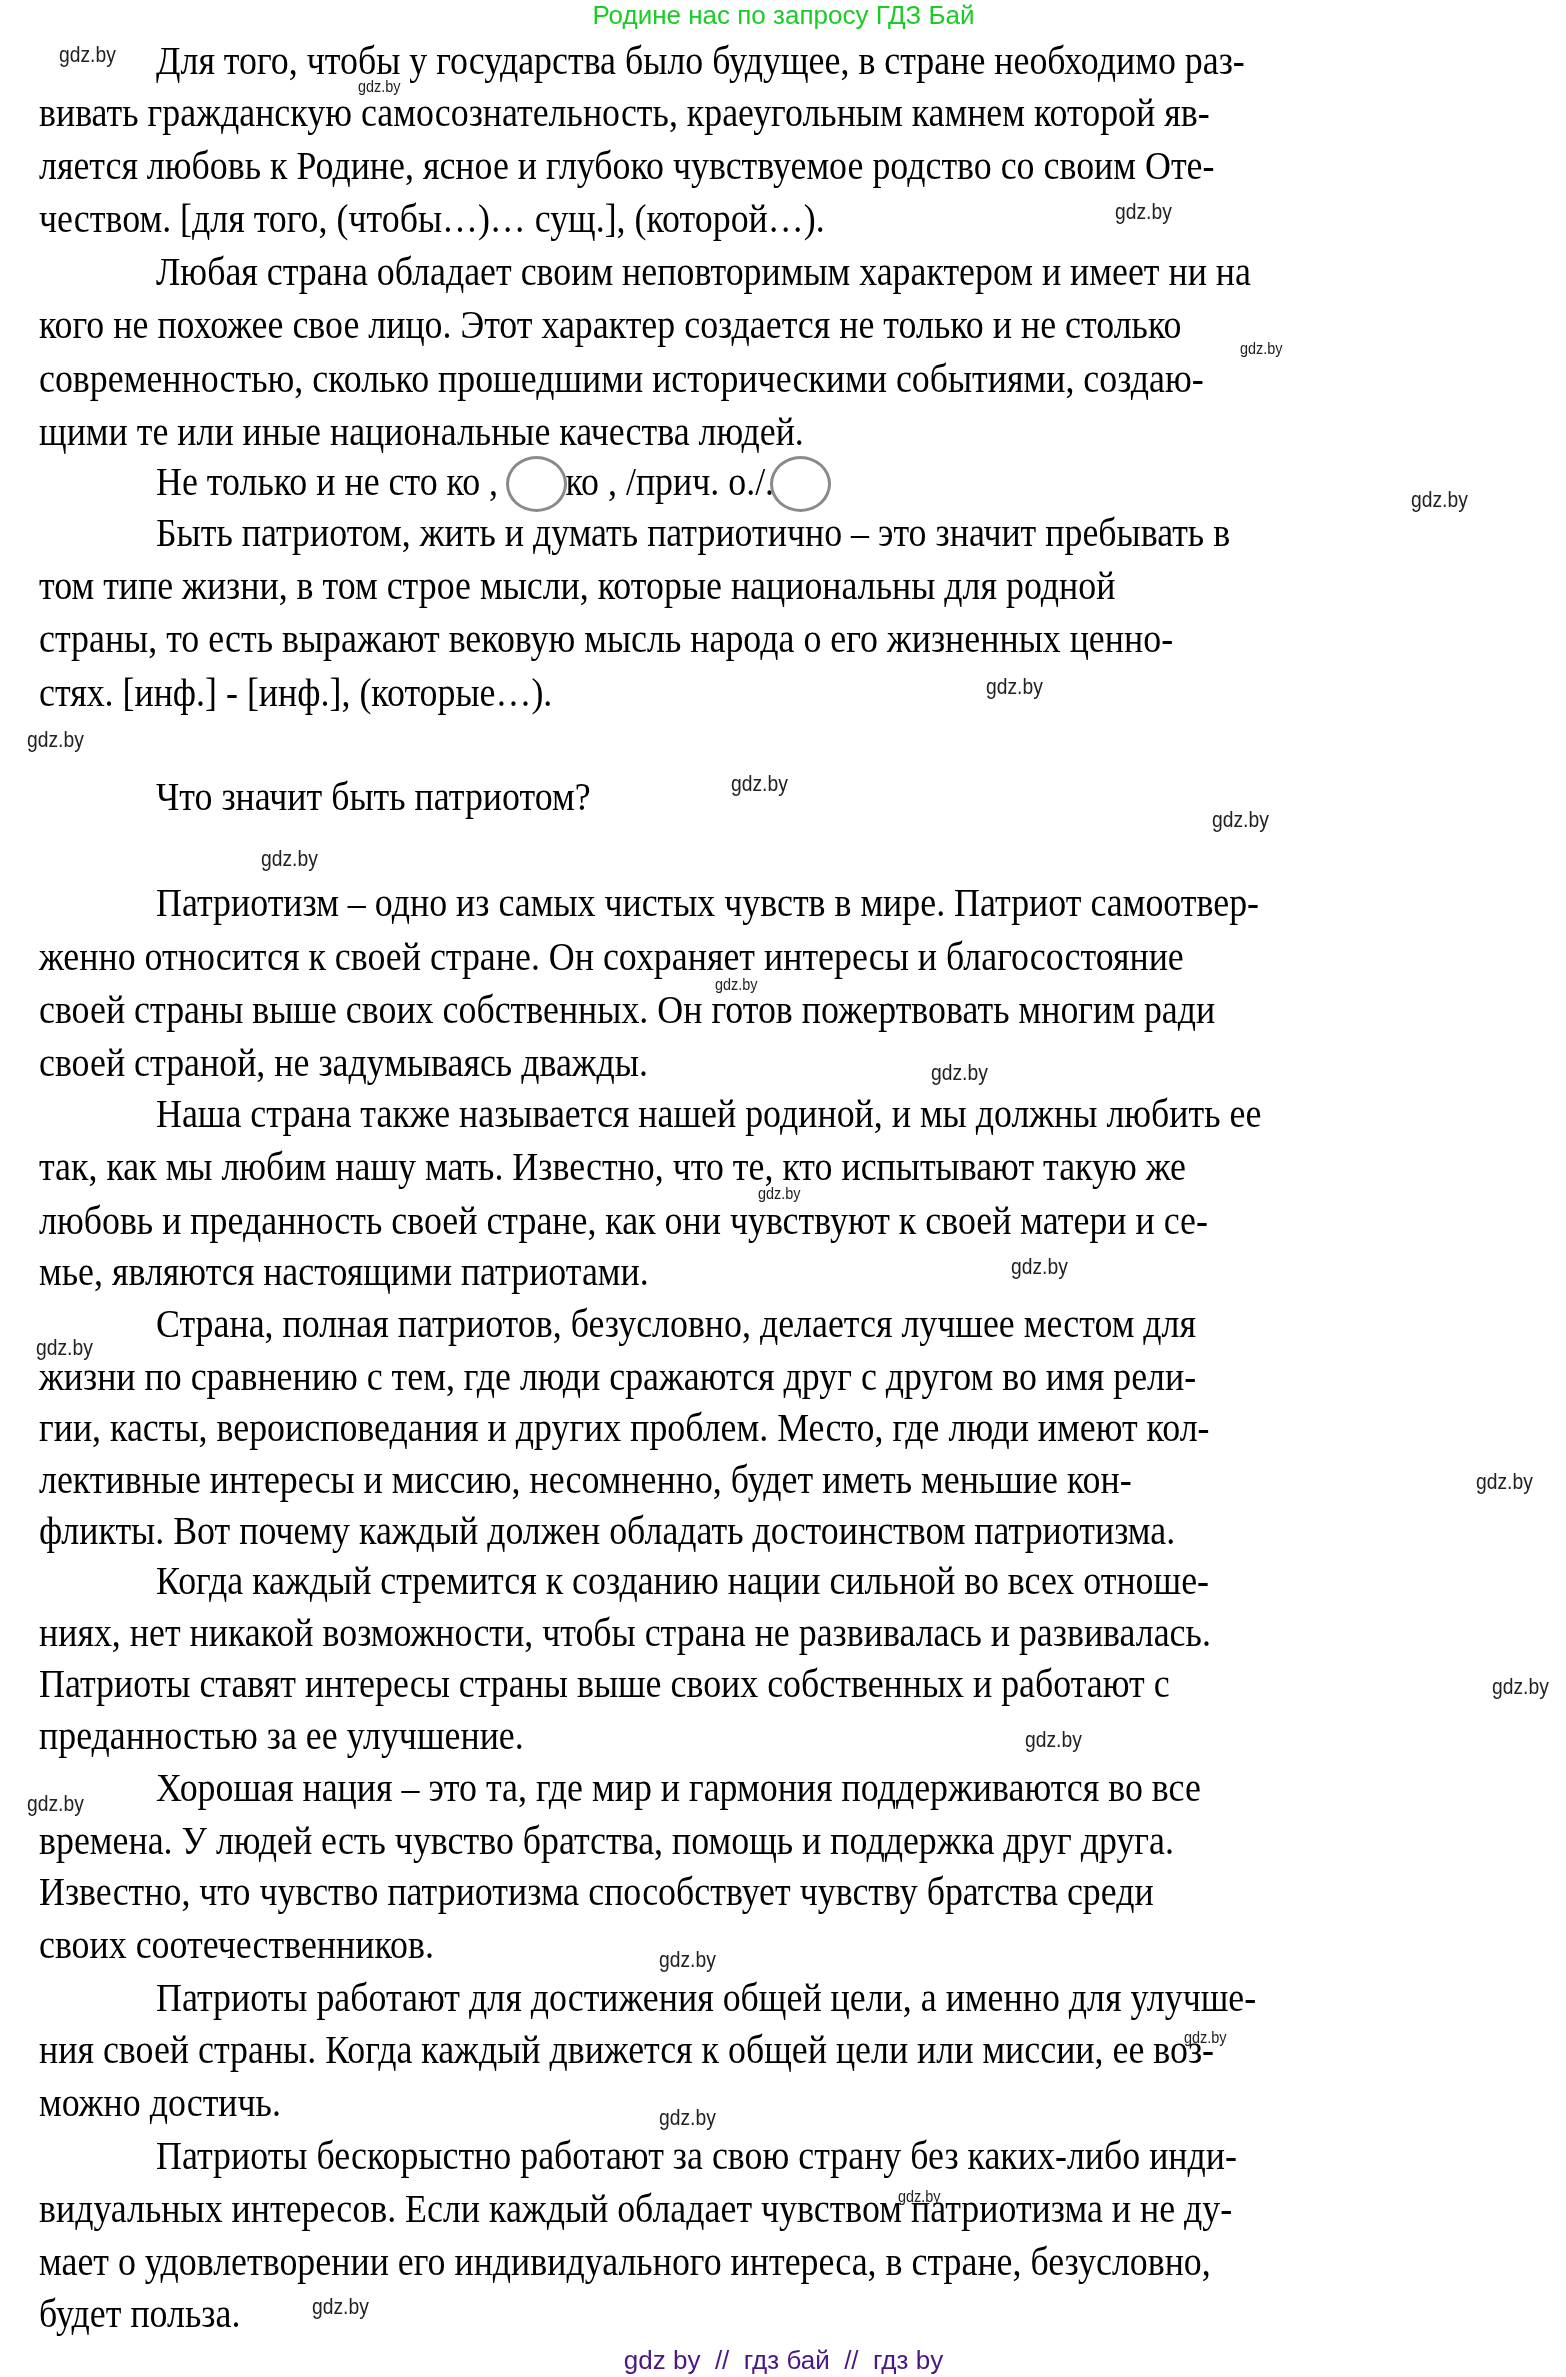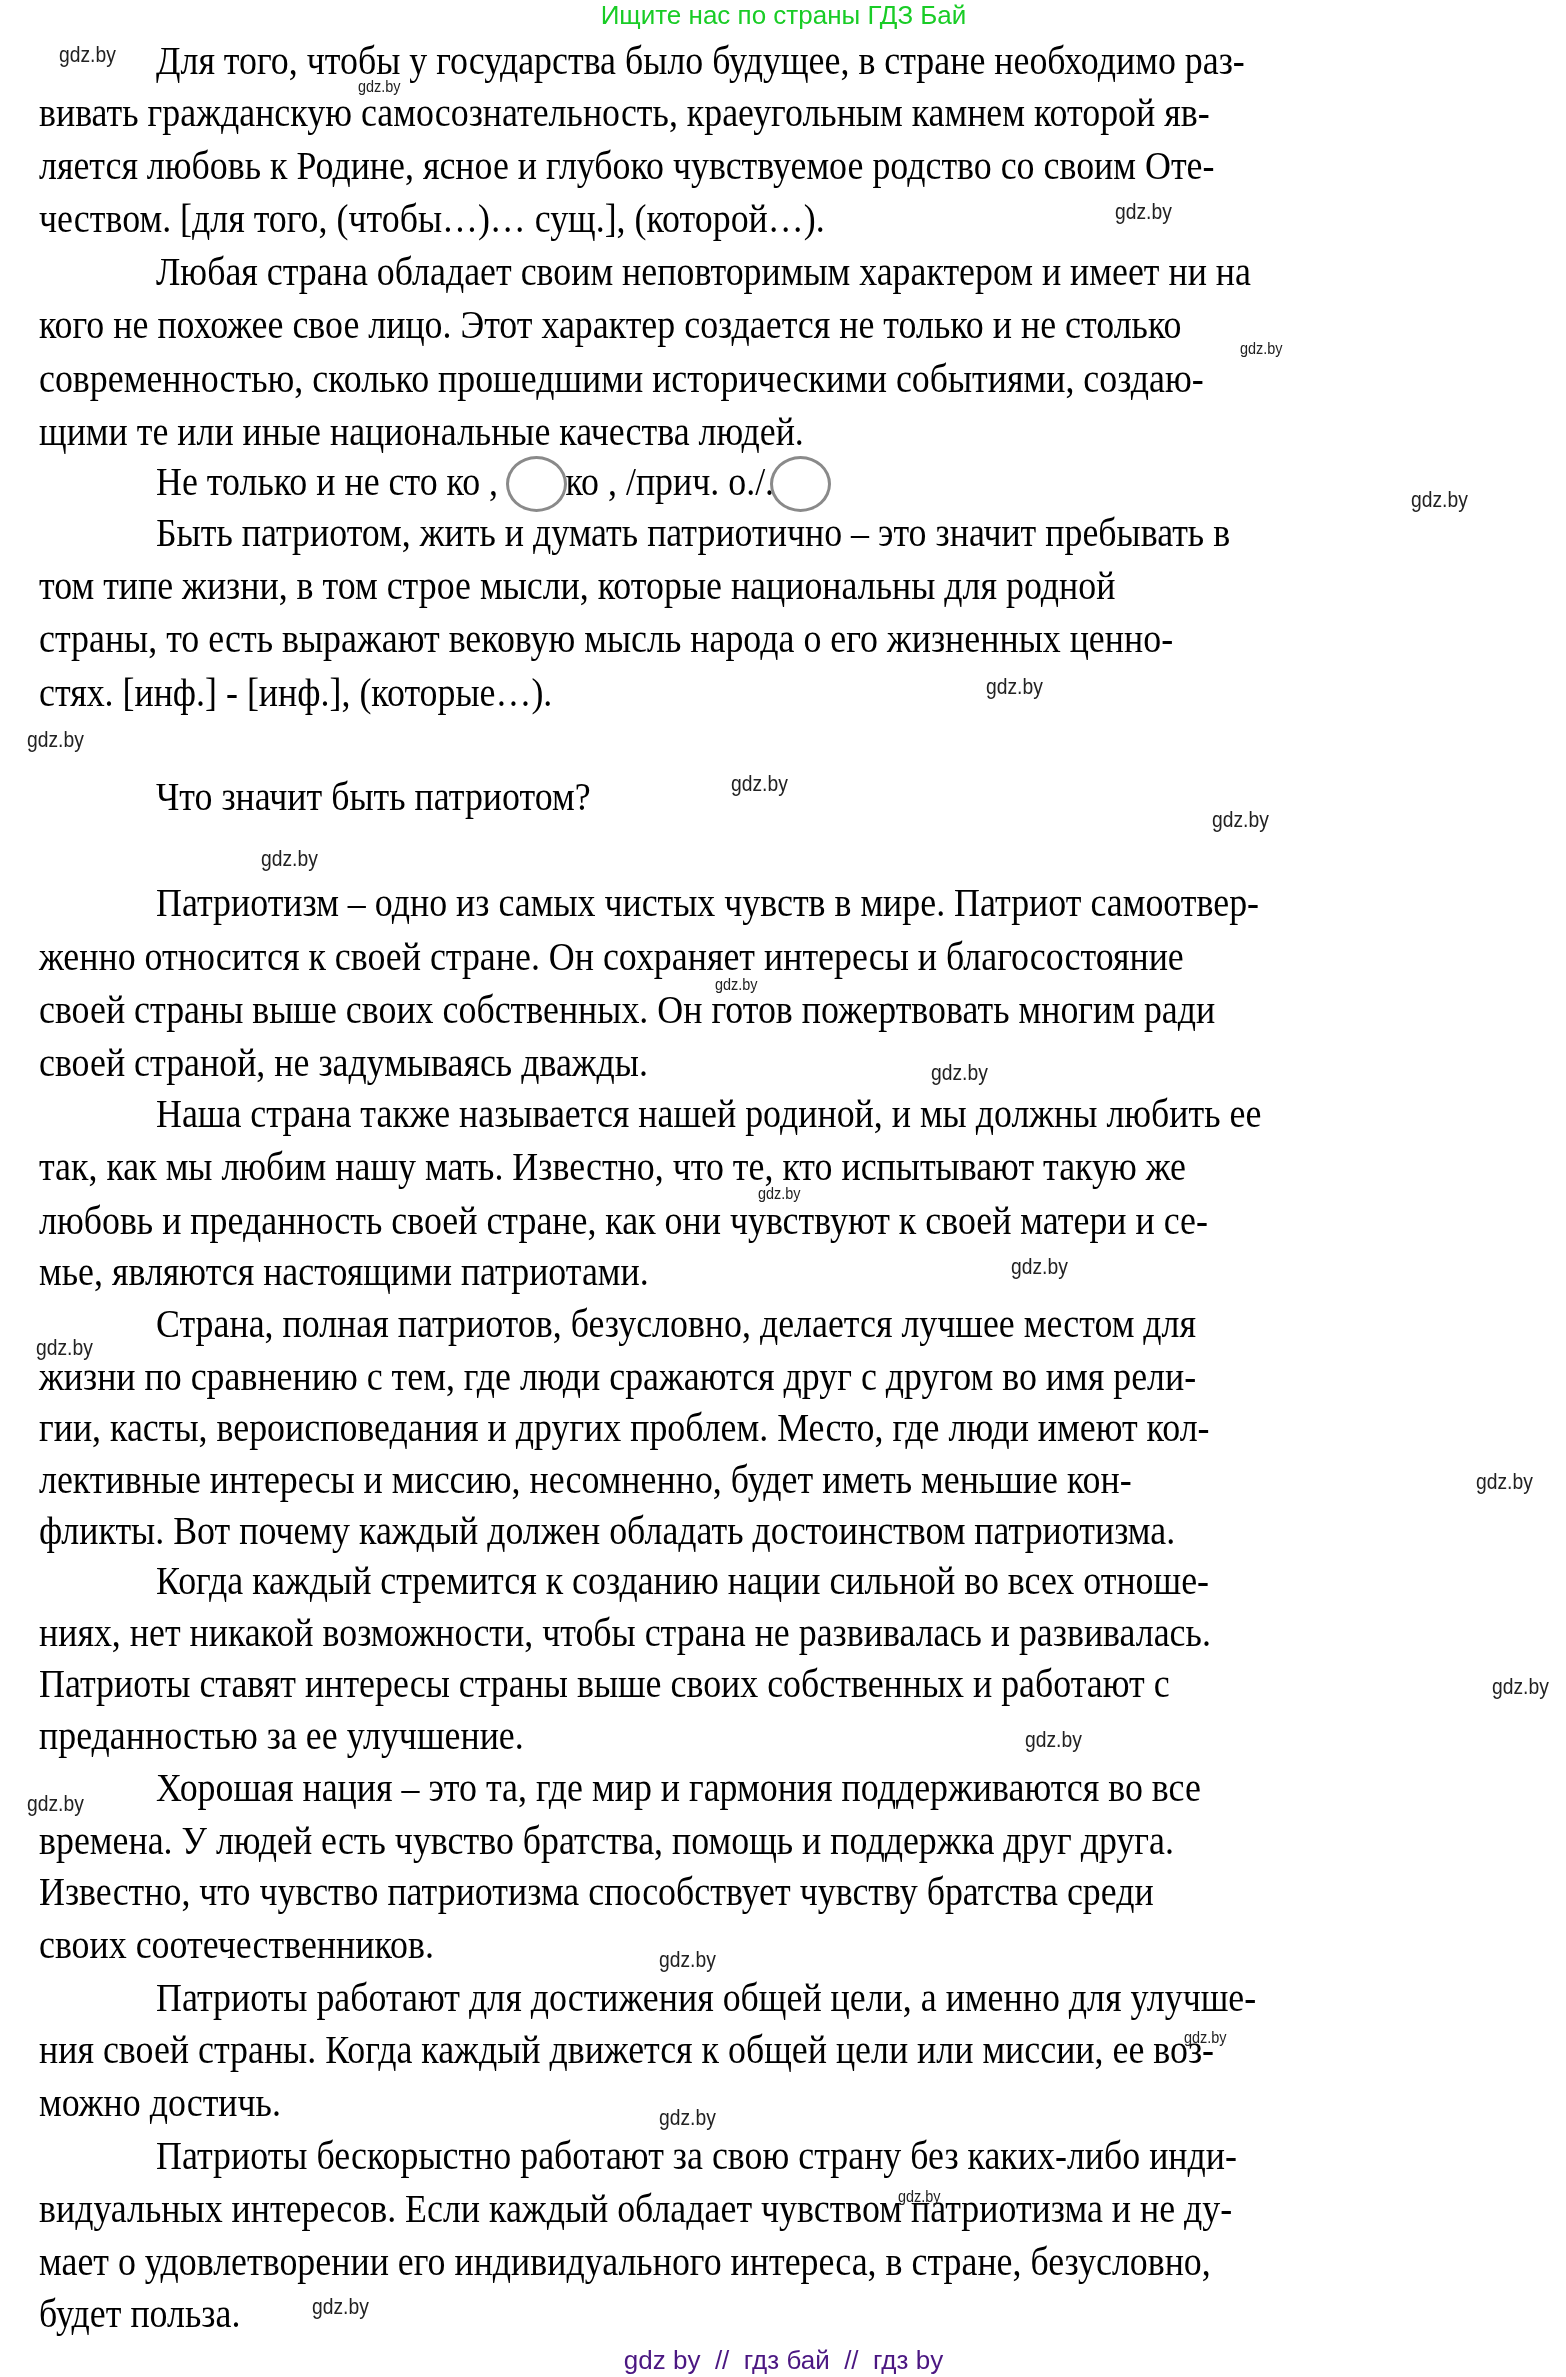--- a/index.html
+++ b/index.html
@@ -27,21 +27,21 @@
     }
     .wm.small { font-size: 17px; }
     .circle {
       position: absolute; width: 61px; height: 56px; border: 3.1px solid #8a8a8a;
       border-radius: 50%; background: #fff; box-sizing: border-box;
     }
   </style>
 </head>
 <body>
 
-<div class="header">Ищите нас по страны ГДЗ Бай</div>
+<div class="header">Родине нас по запросу ГДЗ Бай</div>
 
 <div>
   <div class="line indent" style="top:37px">Для того, чтобы у государства было будущее, в стране необходимо раз-</div>
   <div class="line" style="top:89px">вивать гражданскую самосознательность, краеугольным камнем которой яв-</div>
   <div class="line" style="top:142px">ляется любовь к Родине, ясное и глубоко чувствуемое родство со своим Оте-</div>
   <div class="line" style="top:195px">чеством. [для того, (чтобы…)… сущ.], (которой…).</div>
 
   <div class="line indent" style="top:248px">Любая страна обладает своим неповторимым характером и имеет ни на</div>
   <div class="line" style="top:301px">кого не похожее свое лицо. Этот характер создается не только и не столько</div>
   <div class="line" style="top:355px">современностью, сколько прошедшими историческими событиями, создаю-</div>

